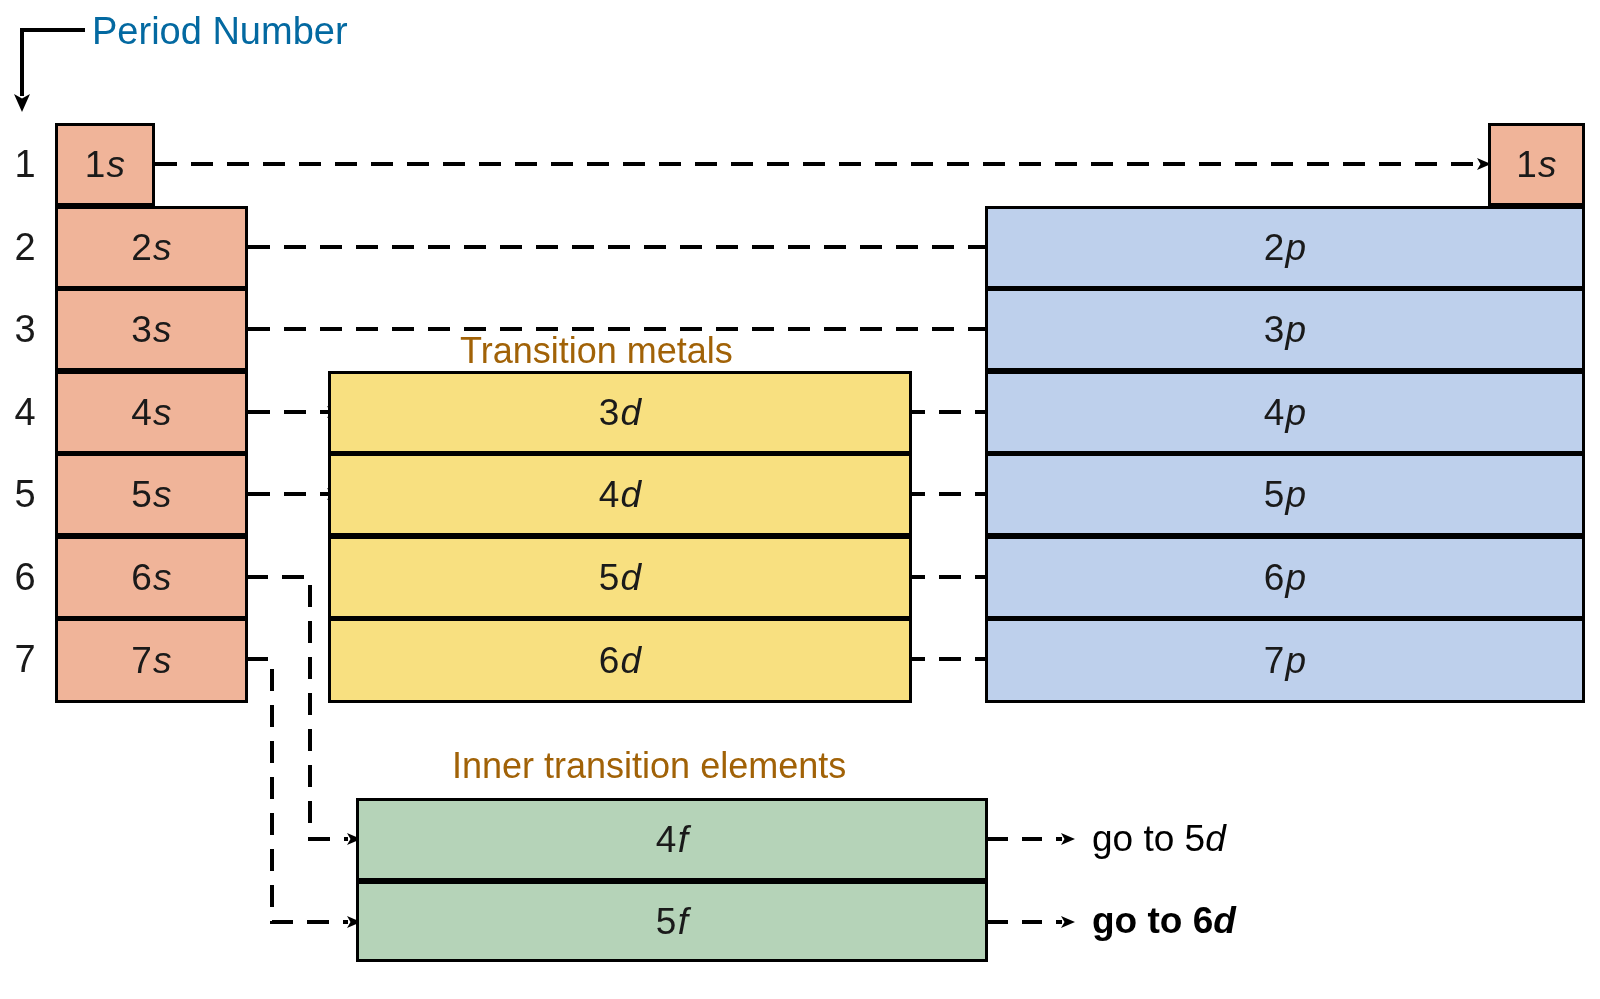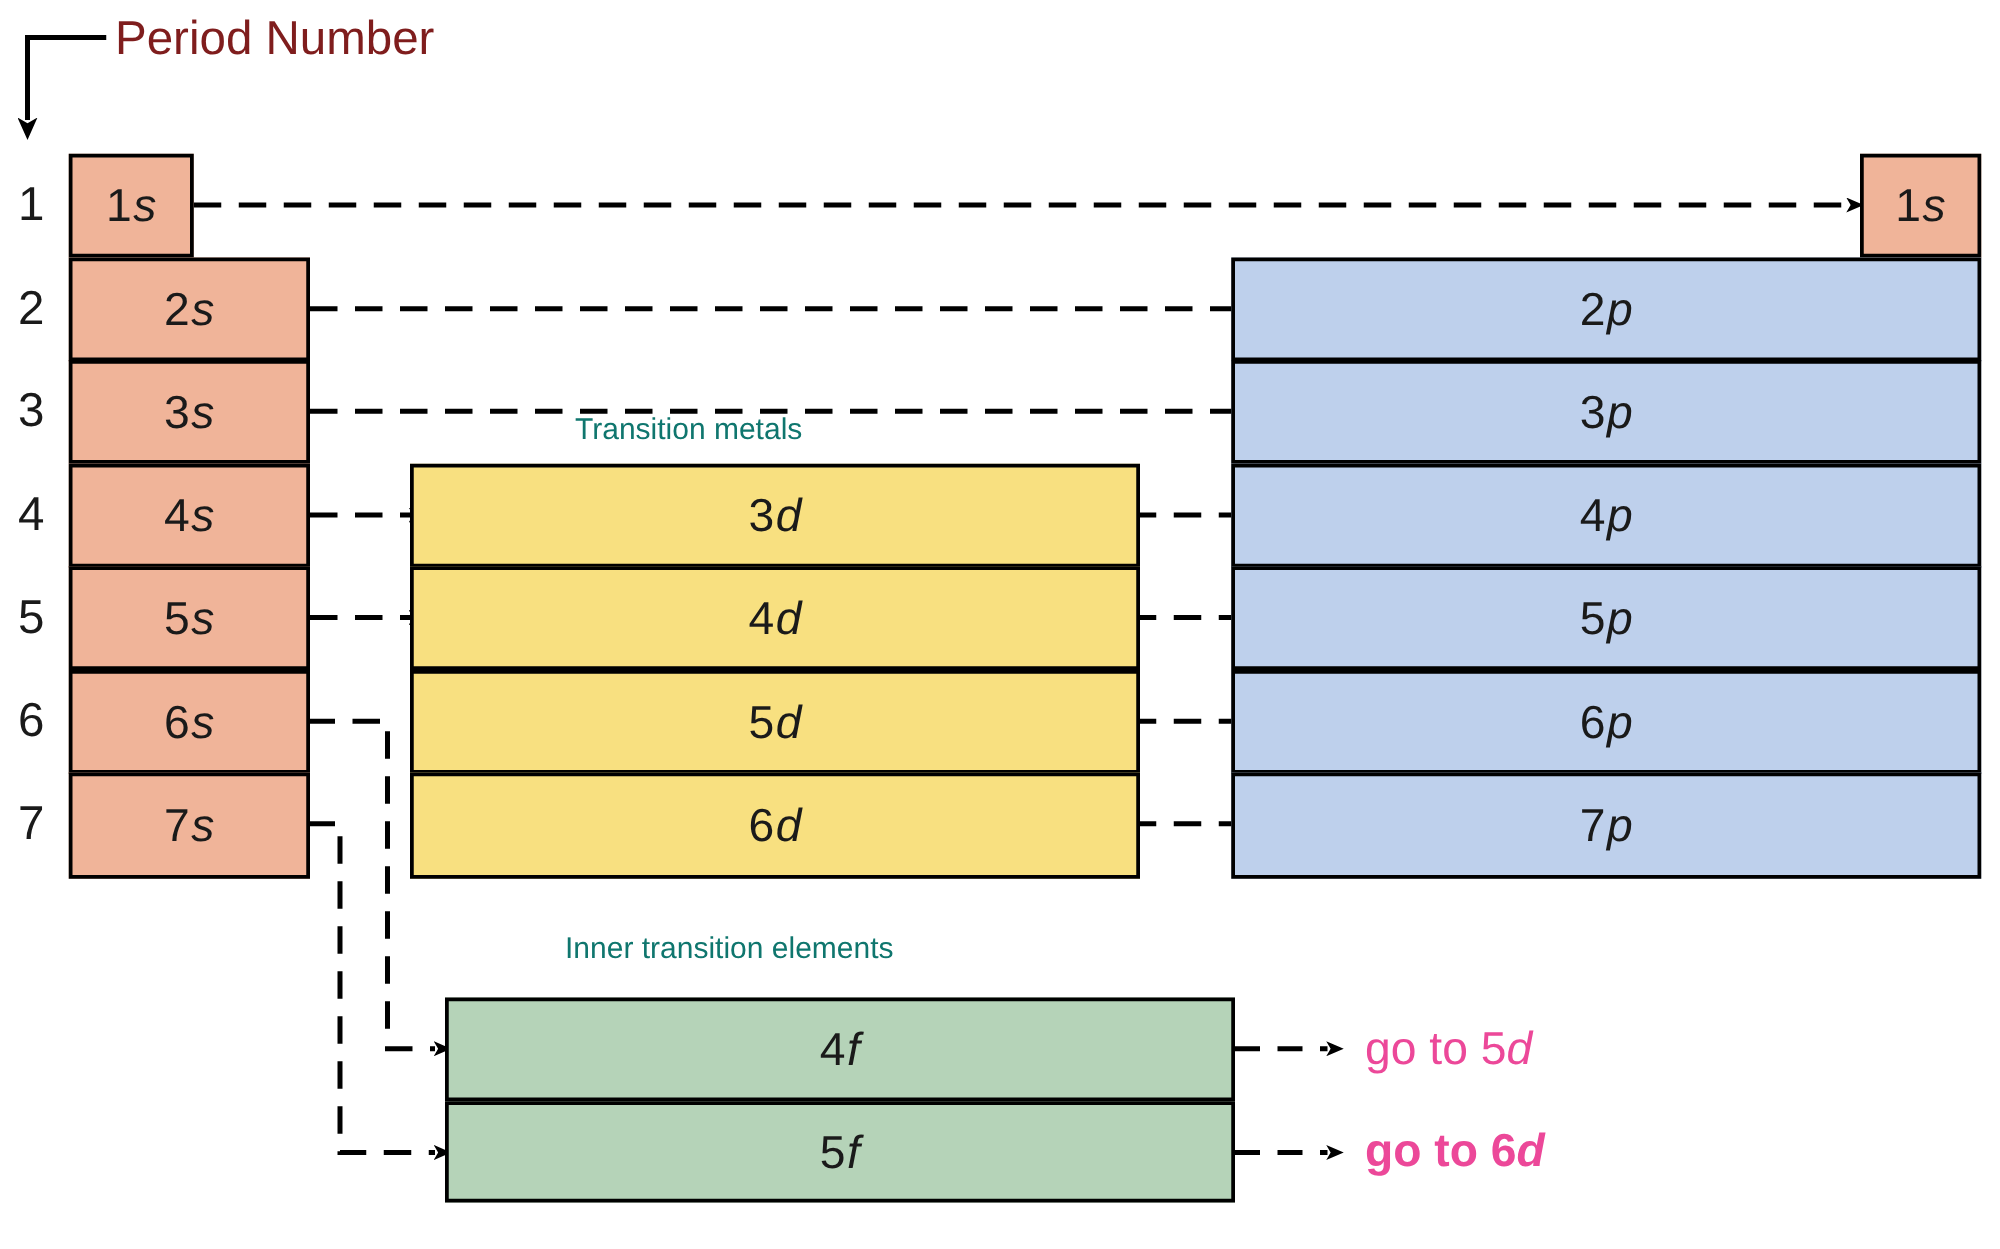--- a/index.html
+++ b/index.html
@@ -41,37 +41,37 @@
   .period-num {
     position: absolute;
     font-size: 38px;
     color: #1a1a1a;
     text-align: center;
     width: 40px;
   }
   
   .caption {
     position: absolute;
-    font-size: 24px;
-    color: #0f766e;
+    font-size: 36px;
+    color: #a16207;
     white-space: nowrap;
   }
   
   .goto-label {
     position: absolute;
     font-size: 37px;
-    color: #ec4899;
+    color: #000000;
     white-space: nowrap;
   }
   .goto-label .orb-l { font-style: italic; }
   
   .header-label {
     position: absolute;
     font-size: 38px;
-    color: #7f1d1d;
+    color: #0369a1;
     white-space: nowrap;
   }
 </style>
 </head>
 <body>
 
 <div id="stage">
 
   <svg class="svg-layer" viewBox="0 0 1600 999" xmlns="http://www.w3.org/2000/svg">
     <defs>

